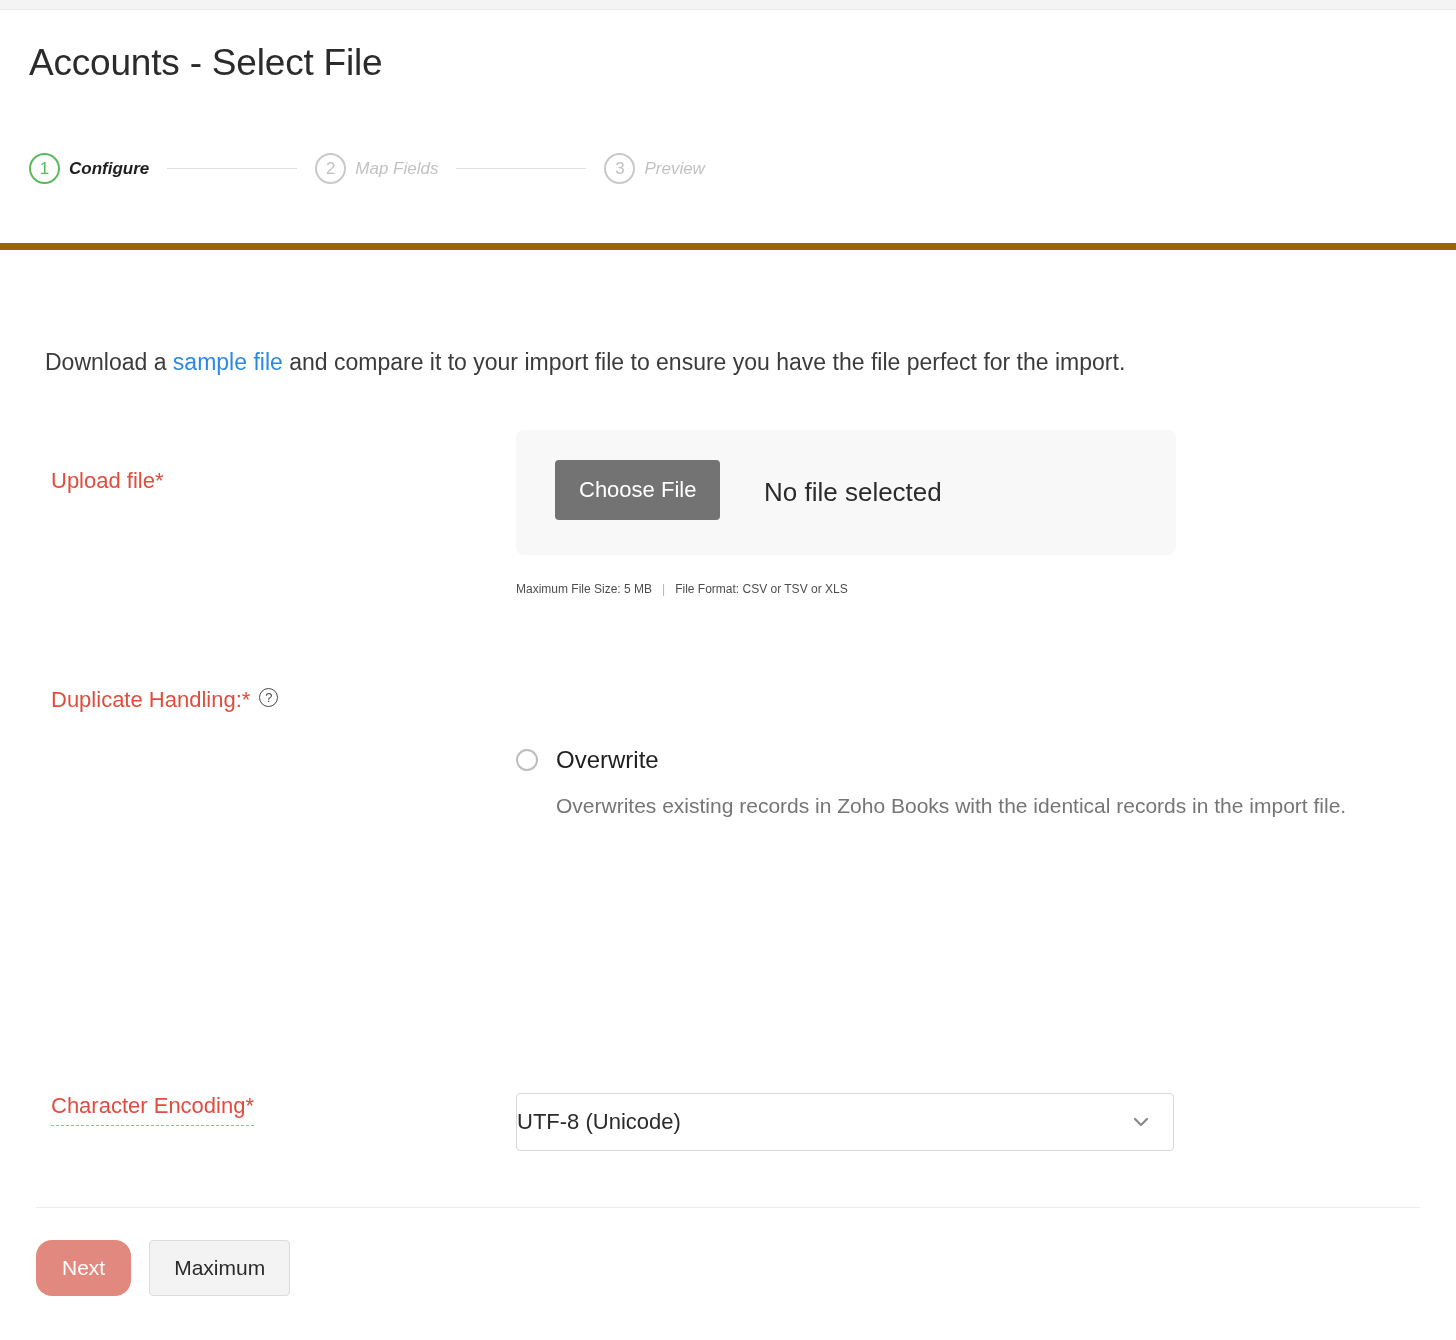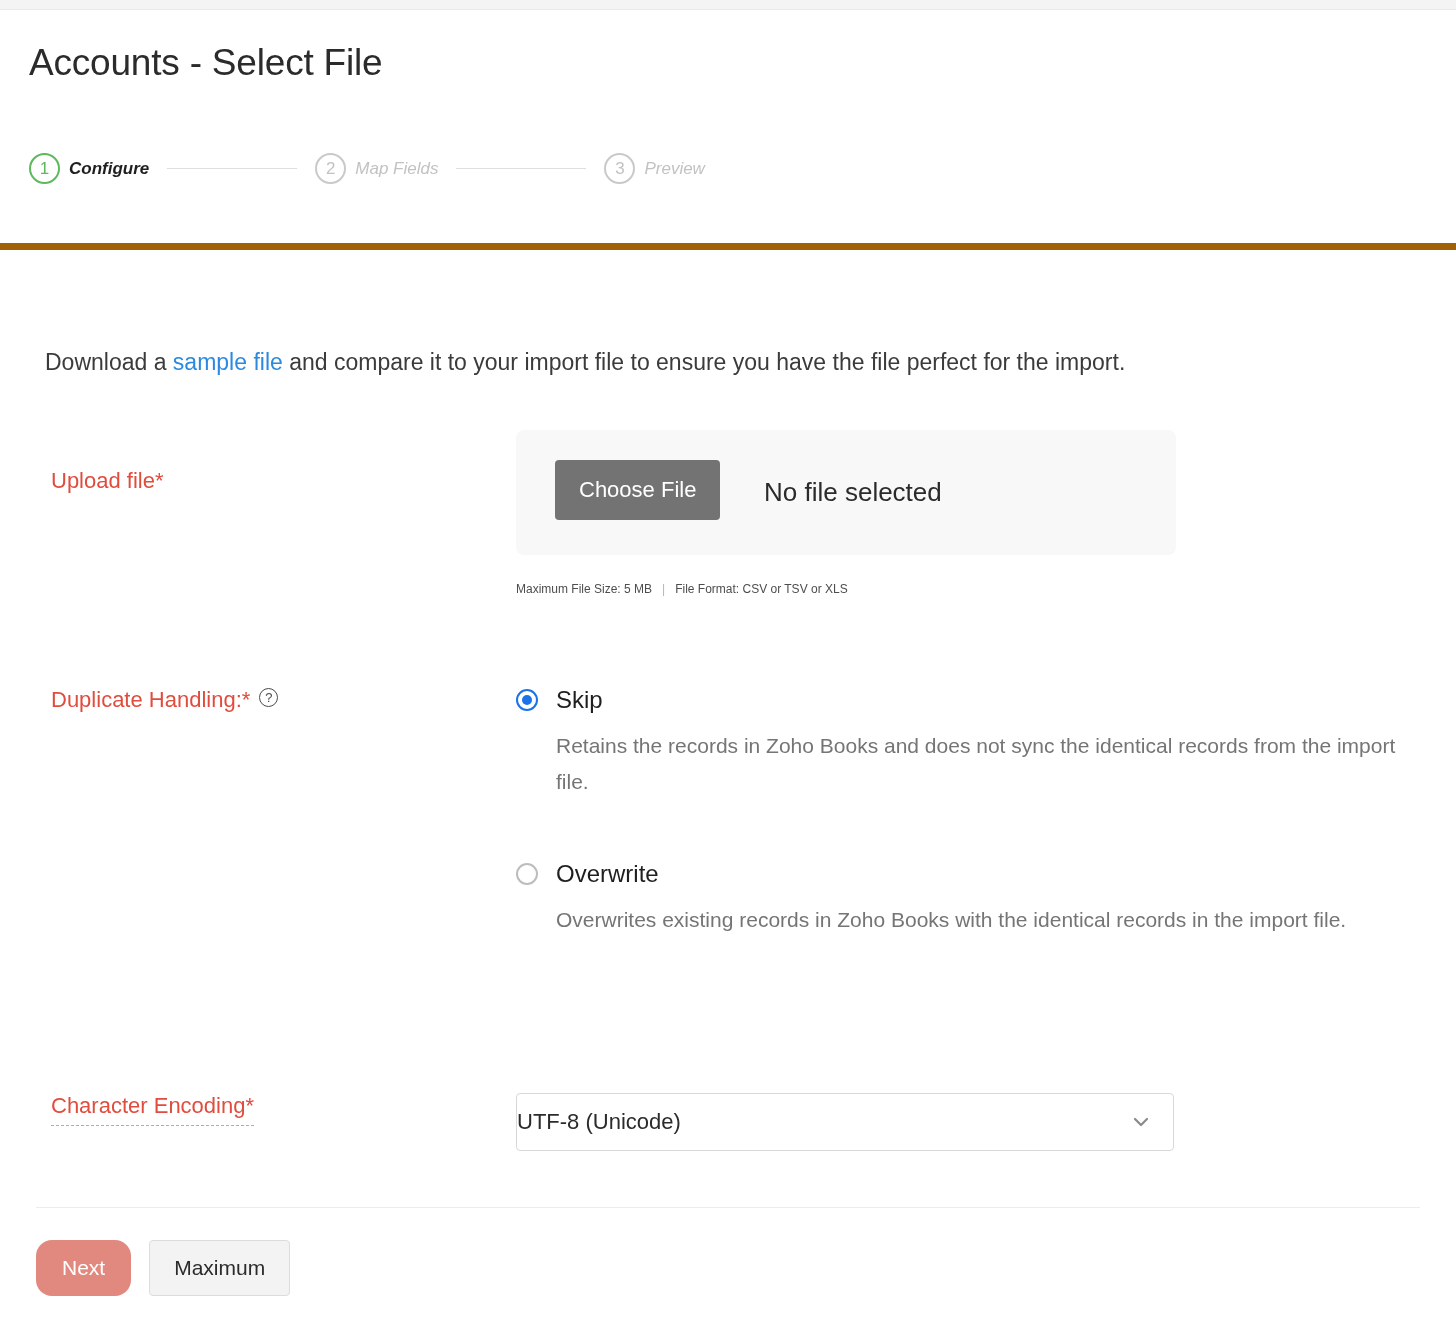--- a/index.html
+++ b/index.html
@@ -379,27 +379,20 @@
   </div>
 
   <div class="form-row">
     <div class="field-label" style="top:437px;">
       <span>Duplicate Handling:*</span>
       <span class="help-icon">?</span>
     </div>
 
     <div class="radio-group">
 
-      <div class="radio-option">
-        <div class="radio-line">
-          <span class="radio-circle checked"></span>
-          <span class="radio-label">Skip</span>
-        </div>
-        <div class="radio-desc">Retains the records in Zoho Books and does not sync the identical records from the import file.</div>
-      </div>
 
       <div class="radio-option" style="margin-top:60px;">
         <div class="radio-line">
           <span class="radio-circle"></span>
           <span class="radio-label">Overwrite</span>
         </div>
         <div class="radio-desc">Overwrites existing records in Zoho Books with the identical records in the import file.</div>
       </div>
 
     </div>

